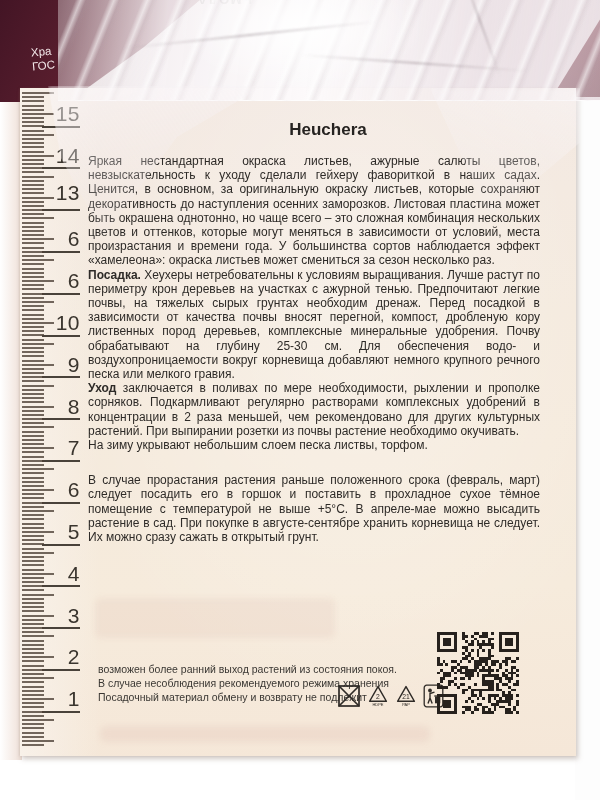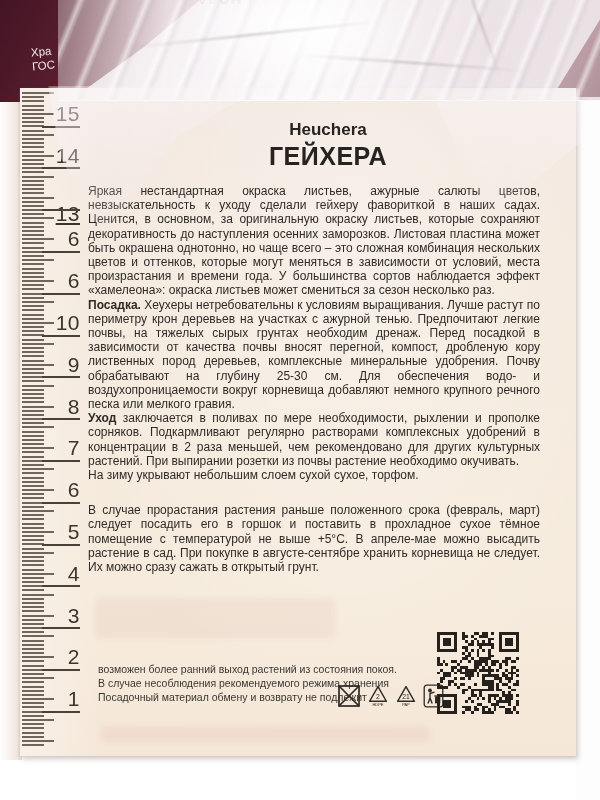--- a/index.html
+++ b/index.html
@@ -91,21 +91,21 @@
   </div>
   <div class="top-fragment">ЬМОДА</div>
 
   <div class="label">
     <div class="ruler-paper"></div>
     <div id="ruler">
         <div class="rnum" style="top: 15px;">15</div>
         <div class="rline" style="top: 37.5px;"></div>
         <div class="rnum" style="top: 56.8px;">14</div>
         <div class="rline" style="top: 79.3px;"></div>
-        <div class="rnum" style="top: 115px; text-decoration: underline;">13</div>
+        <div class="rnum" style="top: 94px;">13</div>
         <div class="rline" style="top: 121.1px;"></div>
         <div class="rnum" style="top: 140.4px;">6</div>
         <div class="rline" style="top: 162.9px;"></div>
         <div class="rnum" style="top: 182.2px;">6</div>
         <div class="rline" style="top: 204.7px;"></div>
         <div class="rnum" style="top: 224px; text-align: right;">10</div>
         <div class="rline" style="top: 246.5px;"></div>
         <div class="rnum" style="top: 265.8px;">9</div>
         <div class="rline" style="top: 288.3px;"></div>
         <div class="rnum" style="top: 307.6px;">8</div>
@@ -278,25 +278,24 @@
         <div class="tick" style="top: 635.18px;"></div>
         <div class="tick" style="top: 639.36px;"></div>
         <div class="tick" style="top: 643.54px;"></div>
         <div class="tick" style="top: 647.72px;"></div>
         <div class="tick long" style="top: 651.9px;"></div>
         <div class="tick" style="top: 656.08px;"></div>
       </div>
 
     <div class="text-col">
       <div class="latin">Heuchera</div>
-      <div class="title">ГЕЙХЕРА</div>
       <p class="para first">Яркая нестандартная окраска листьев, ажурные салюты цветов, невзыскательность к уходу сделали гейхеру фавориткой в наших садах. Ценится, в основном, за оригинальную окраску листьев, которые сохраняют декоративность до наступления осенних заморозков. Листовая пластина может быть окрашена однотонно, но чаще всего – это сложная комбинация нескольких цветов и оттенков, которые могут меняться в зависимости от условий, места произрастания и времени года. У большинства сортов наблюдается эффект «хамелеона»: окраска листьев может смениться за сезон несколько раз.</p>
       <p class="para"><b>Посадка.</b><span> Хеухеры нетребовательны к условиям выращивания. Лучше растут по периметру крон деревьев на участках с ажурной тенью. Предпочитают легкие почвы, на тяжелых сырых грунтах необходим дренаж. Перед посадкой в зависимости от качества почвы вносят перегной, компост, дробленую кору лиственных пород деревьев, комплексные минеральные удобрения. Почву обрабатывают на глубину 25-30 см. Для обеспечения водо- и воздухопроницаемости вокруг корневища добавляют немного крупного речного песка или мелкого гравия.</span></p>
       <p class="para"><b>Уход</b><span> заключается в поливах по мере необходимости, рыхлении и прополке сорняков. Подкармливают регулярно растворами комплексных удобрений в концентрации в 2 раза меньшей, чем рекомендовано для других культурных растений. При выпирании розетки из почвы растение необходимо окучивать.</span></p>
-      <div class="flush">На зиму укрывают небольшим слоем сухой сухое, торфом.</div>
+      <div class="flush">На зиму укрывают небольшим слоем песка листвы, торфом.</div>
       <p class="para gap">В случае прорастания растения раньше положенного срока (февраль, март) следует посадить его в горшок и поставить в прохладное сухое тёмное помещение с температурой не выше +5°С. В апреле-мае можно высадить растение в сад. При покупке в августе-сентябре хранить корневища не следует. Их можно сразу сажать в открытый грунт.</p>
     </div>
 
     <div class="storage">
       <div>возможен более ранний выход растений из состояния покоя.</div>
       <div>В случае несоблюдения рекомендуемого режима хранения</div>
       <div>Посадочный материал обмену и возврату не подлежит</div>
     </div>
 
     <div class="icon-row">

